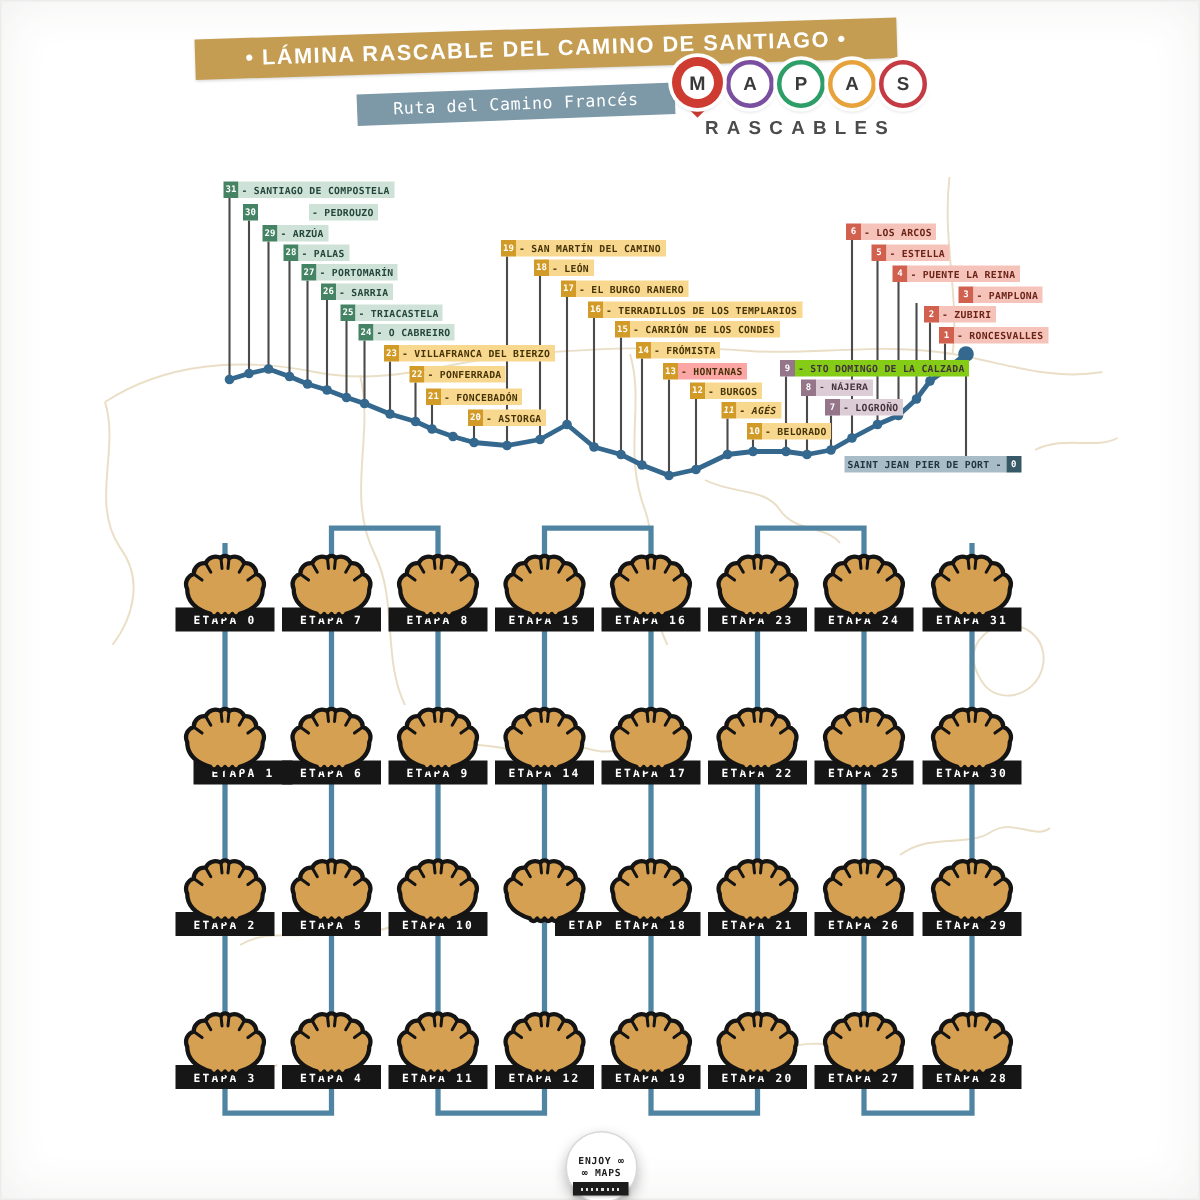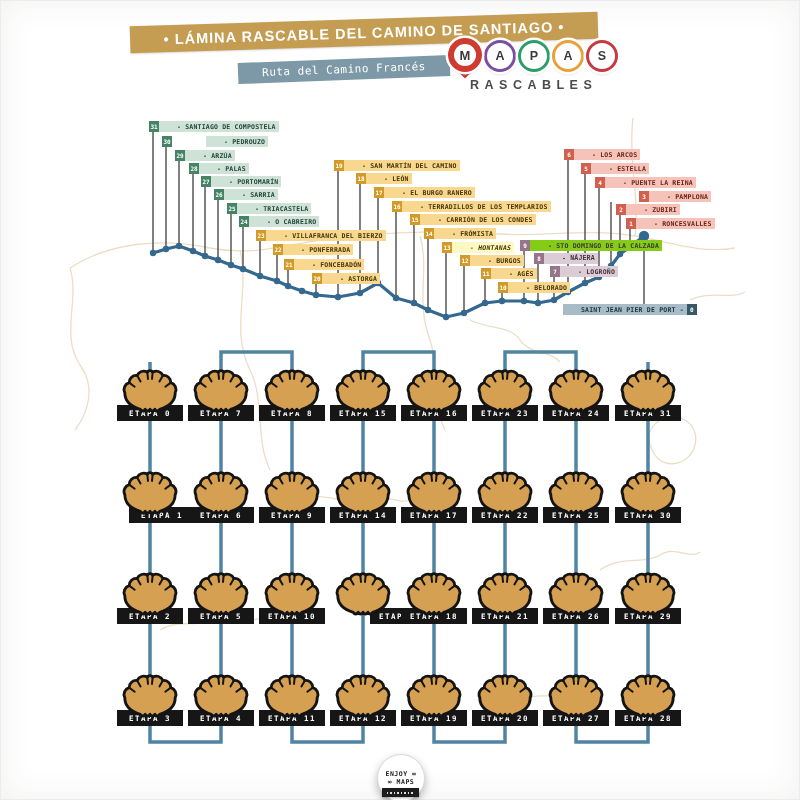--- a/index.html
+++ b/index.html
@@ -27,21 +27,21 @@
     transform:rotate(45deg);box-shadow:2px 2px 0 2px #fff;}
   .pin-hole{position:absolute;left:6px;top:6px;width:22px;height:22px;border-radius:50%;background:#fff;
     display:flex;align-items:center;justify-content:center;}
   .pin-hole b{font-family:"Liberation Sans",sans-serif;font-size:13px;color:#3a3a3a;}
   .logo-word{margin-top:6px;margin-left:22px;font-family:"Liberation Sans",sans-serif;
     font-size:12.5px;font-weight:600;letter-spacing:5.5px;color:#4b4b4b;white-space:nowrap;}
   
   .map-label{position:absolute;display:flex;height:11px;z-index:3;align-items:stretch;}
   .map-label .badge{min-width:8px;padding:0 1px;display:flex;align-items:center;justify-content:center;
     color:#fff;font-size:6px;font-weight:bold;}
-  .map-label .nm{display:flex;align-items:center;padding:0 3px 0 18px;font-size:6.5px;font-weight:bold;
+  .map-label .nm{display:flex;align-items:center;padding:0 3px 0 2px;font-size:6.5px;font-weight:bold;
     white-space:nowrap;letter-spacing:.2px;}
   
   .plate{position:absolute;width:66px;height:16px;background:#161616;z-index:1;
     display:flex;align-items:flex-end;justify-content:center;}
   .plate span{color:#fff;font-size:7.5px;font-weight:bold;letter-spacing:1.5px;line-height:11px;padding-bottom:2px;white-space:nowrap;}
   .shell{position:absolute;width:58px;height:55px;z-index:2;}
   
   .foot-badge{position:absolute;left:377px;top:754px;width:46px;height:46px;border-radius:50%;
     background:#fff;border:1px solid #d9d9d9;box-shadow:0 4px 9px rgba(0,0,0,.28);z-index:2;
     display:flex;flex-direction:column;align-items:center;justify-content:center;}
@@ -248,27 +248,27 @@
       <div class="map-label" style="left: 410px; top: 214px;">
         <span class="badge" style="background: rgb(210, 155, 39);">15</span>
         <span class="nm" style="background: rgb(247, 216, 142); color: rgb(71, 51, 8);">- CARRIÓN DE LOS CONDES</span>
       </div>
       <div class="map-label" style="left: 424px; top: 228px;">
         <span class="badge" style="background: rgb(210, 155, 39);">14</span>
         <span class="nm" style="background: rgb(247, 216, 142); color: rgb(71, 51, 8);">- FRÓMISTA</span>
       </div>
       <div class="map-label" style="left: 442px; top: 242px;">
         <span class="badge" style="background: rgb(210, 155, 39);">13</span>
-        <span class="nm" style="background: #fef9c3; color: rgb(71, 51, 8); font-style: italic;">- HONTANAS</span>
+        <span class="nm" style="background: #fca5a5; color: rgb(71, 51, 8);">- HONTANAS</span>
       </div>
       <div class="map-label" style="left: 460px; top: 255px;">
         <span class="badge" style="background: rgb(210, 155, 39);">12</span>
         <span class="nm" style="background: rgb(247, 216, 142); color: rgb(71, 51, 8);">- BURGOS</span>
       </div>
-      <div class="map-label" style="left: 481px; top: 268px;">
+      <div class="map-label" style="left: 481px; top: 268px; font-style: italic;">
         <span class="badge" style="background: rgb(210, 155, 39);">11</span>
         <span class="nm" style="background: rgb(247, 216, 142); color: rgb(71, 51, 8);">- AGÉS</span>
       </div>
       <div class="map-label" style="left: 498px; top: 282px;">
         <span class="badge" style="background: rgb(210, 155, 39);">10</span>
         <span class="nm" style="background: rgb(247, 216, 142); color: rgb(71, 51, 8);">- BELORADO</span>
       </div>
       <div class="map-label" style="left: 520px; top: 240px;">
         <span class="badge" style="background: rgb(148, 117, 138);">9</span>
         <span class="nm" style="background: #84cc16; color: rgb(67, 50, 60);">- STO DOMINGO DE LA CALZADA</span>

